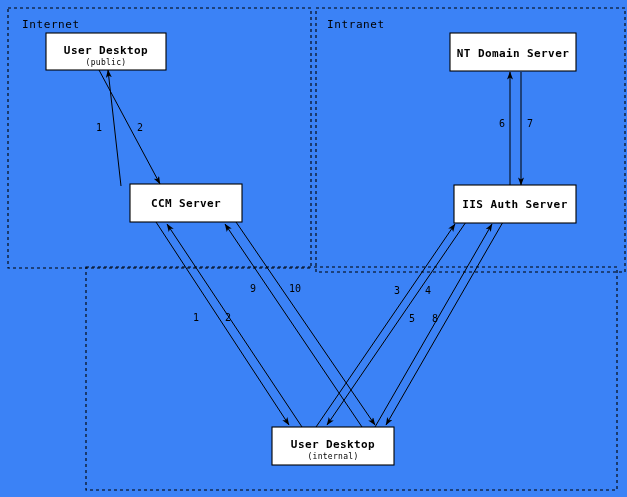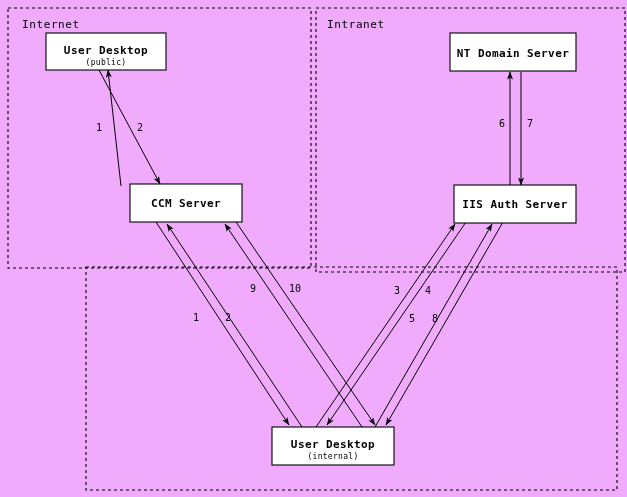--- a/index.html
+++ b/index.html
@@ -8,21 +8,21 @@
     padding: 0;
     background: #ffffff;
   }
   body {
     font-family: "DejaVu Sans Mono", monospace;
   }
   #diagram-root {
     position: relative;
     width: 627px;
     height: 497px;
-    background: #f0abfc;
+    background: #3b82f6;
     overflow: hidden;
   }
   #diagram-svg {
     position: absolute;
     left: 0;
     top: 0;
     width: 627px;
     height: 497px;
   }
   .zone-label {

